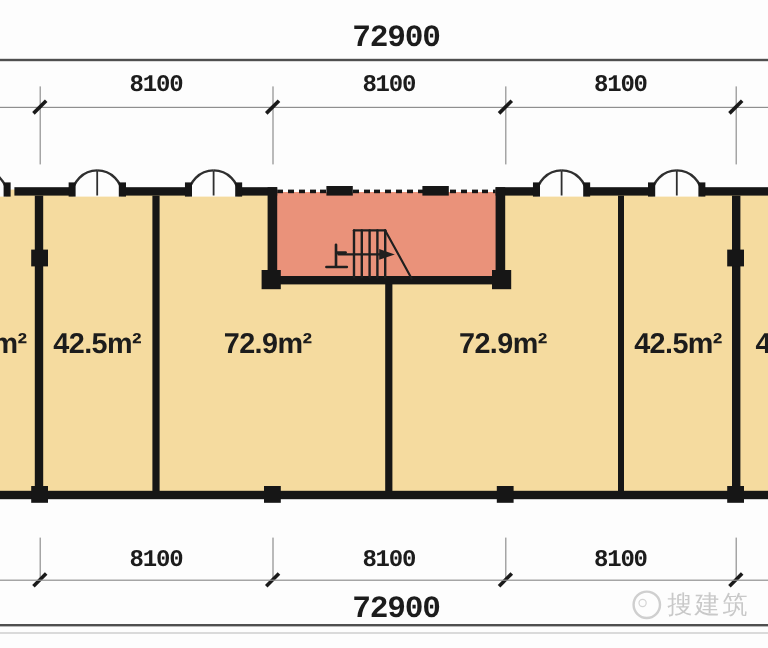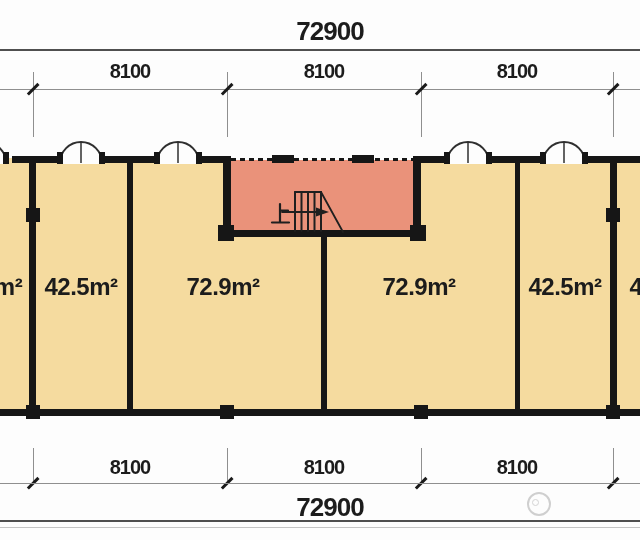--- a/index.html
+++ b/index.html
@@ -11,21 +11,21 @@
   }
   .abs{position:absolute;}
   .hline{position:absolute;left:0;width:640px;}
   .frameline{background:var(--frame);height:2px;}
   .dimline{background:var(--dim);height:1px;}
   .faintline{background:#c4c4c4;height:1px;}
   .wall{position:absolute;background:var(--wall);}
   .col{position:absolute;background:var(--wall);}
   .ext{position:absolute;width:1px;background:var(--dim);}
   .tick{position:absolute;width:15px;height:2.5px;background:#1a1a1a;transform:translate(-50%,-50%) rotate(-45deg);}
-  .dimtext{position:absolute;transform:translateX(-50%);font-weight:700;color:var(--txt);white-space:nowrap;letter-spacing:-1px;}
+  .dimtext{position:absolute;transform:translateX(-50%);font-weight:700;color:var(--txt);white-space:nowrap;letter-spacing:-1px;font-family:Liberation Mono, monospace;}
   .total{font-size:26px;}
   .span8100{font-size:20px;}
   .roomlabel{position:absolute;transform:translate(-50%,-50%);font-weight:700;font-size:24px;letter-spacing:-0.5px;color:var(--txt);white-space:nowrap;}
   #floor{position:absolute;left:0;top:158px;width:640px;height:256px;background:var(--room);}
   #stairfill{position:absolute;left:230px;top:160px;width:184px;height:72px;background:var(--stair);}
   #stairmask{position:absolute;left:231px;top:152px;width:182px;height:8px;background:#fdfdfd;}
   #stairdash{position:absolute;left:231px;top:158px;width:182px;height:3px;
     background:repeating-linear-gradient(90deg,var(--wall) 0 5px,transparent 5px 9px);}
   .door{position:absolute;width:48px;height:26px;}
   #wm-logo{position:absolute;left:527px;top:492px;width:20px;height:20px;border:2px solid #cfcfcf;border-radius:50%;}
@@ -160,14 +160,15 @@
 
   <div class="dimtext span8100" style="left:130px;top:456px;">8100</div>
   <div class="dimtext span8100" style="left:324px;top:456px;">8100</div>
   <div class="dimtext span8100" style="left:517px;top:456px;">8100</div>
   <div class="hline dimline" style="top:482.5px;"></div>
   <div class="dimtext total" style="left:330px;top:492px;">72900</div>
   <div class="hline frameline" style="top:519.5px;"></div>
   <div class="hline faintline" style="top:526.5px;"></div>
 
   <div id="wm-logo"></div>
+  <div id="wm-text">搜建筑</div>
 
 </div>
 
 </body></html>

